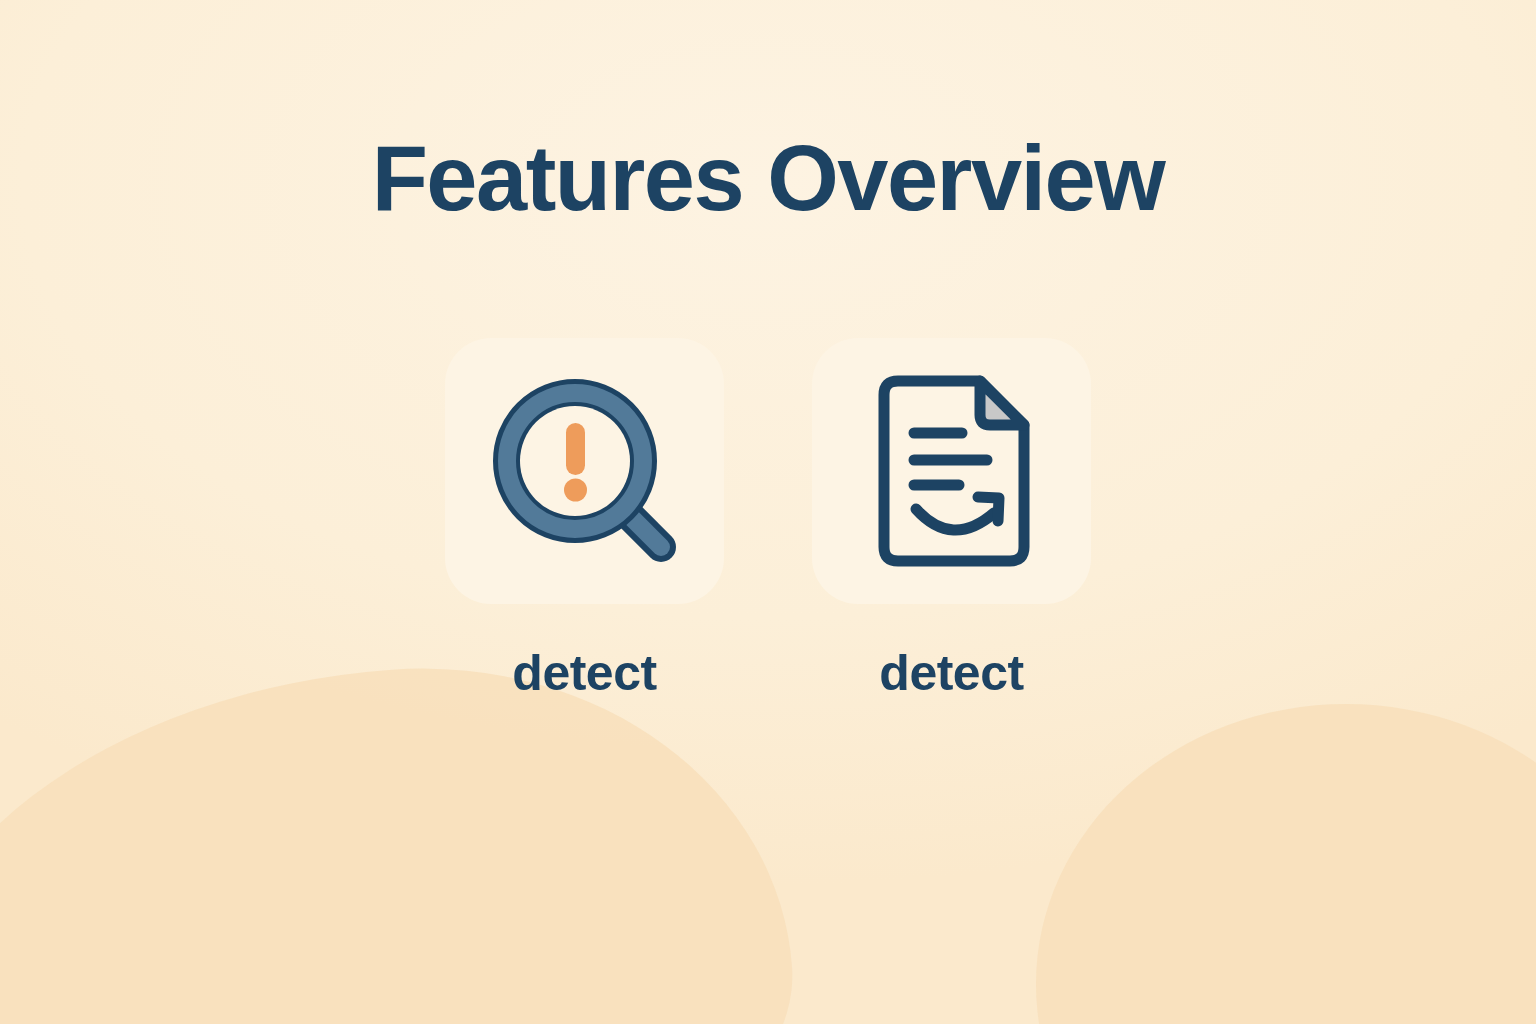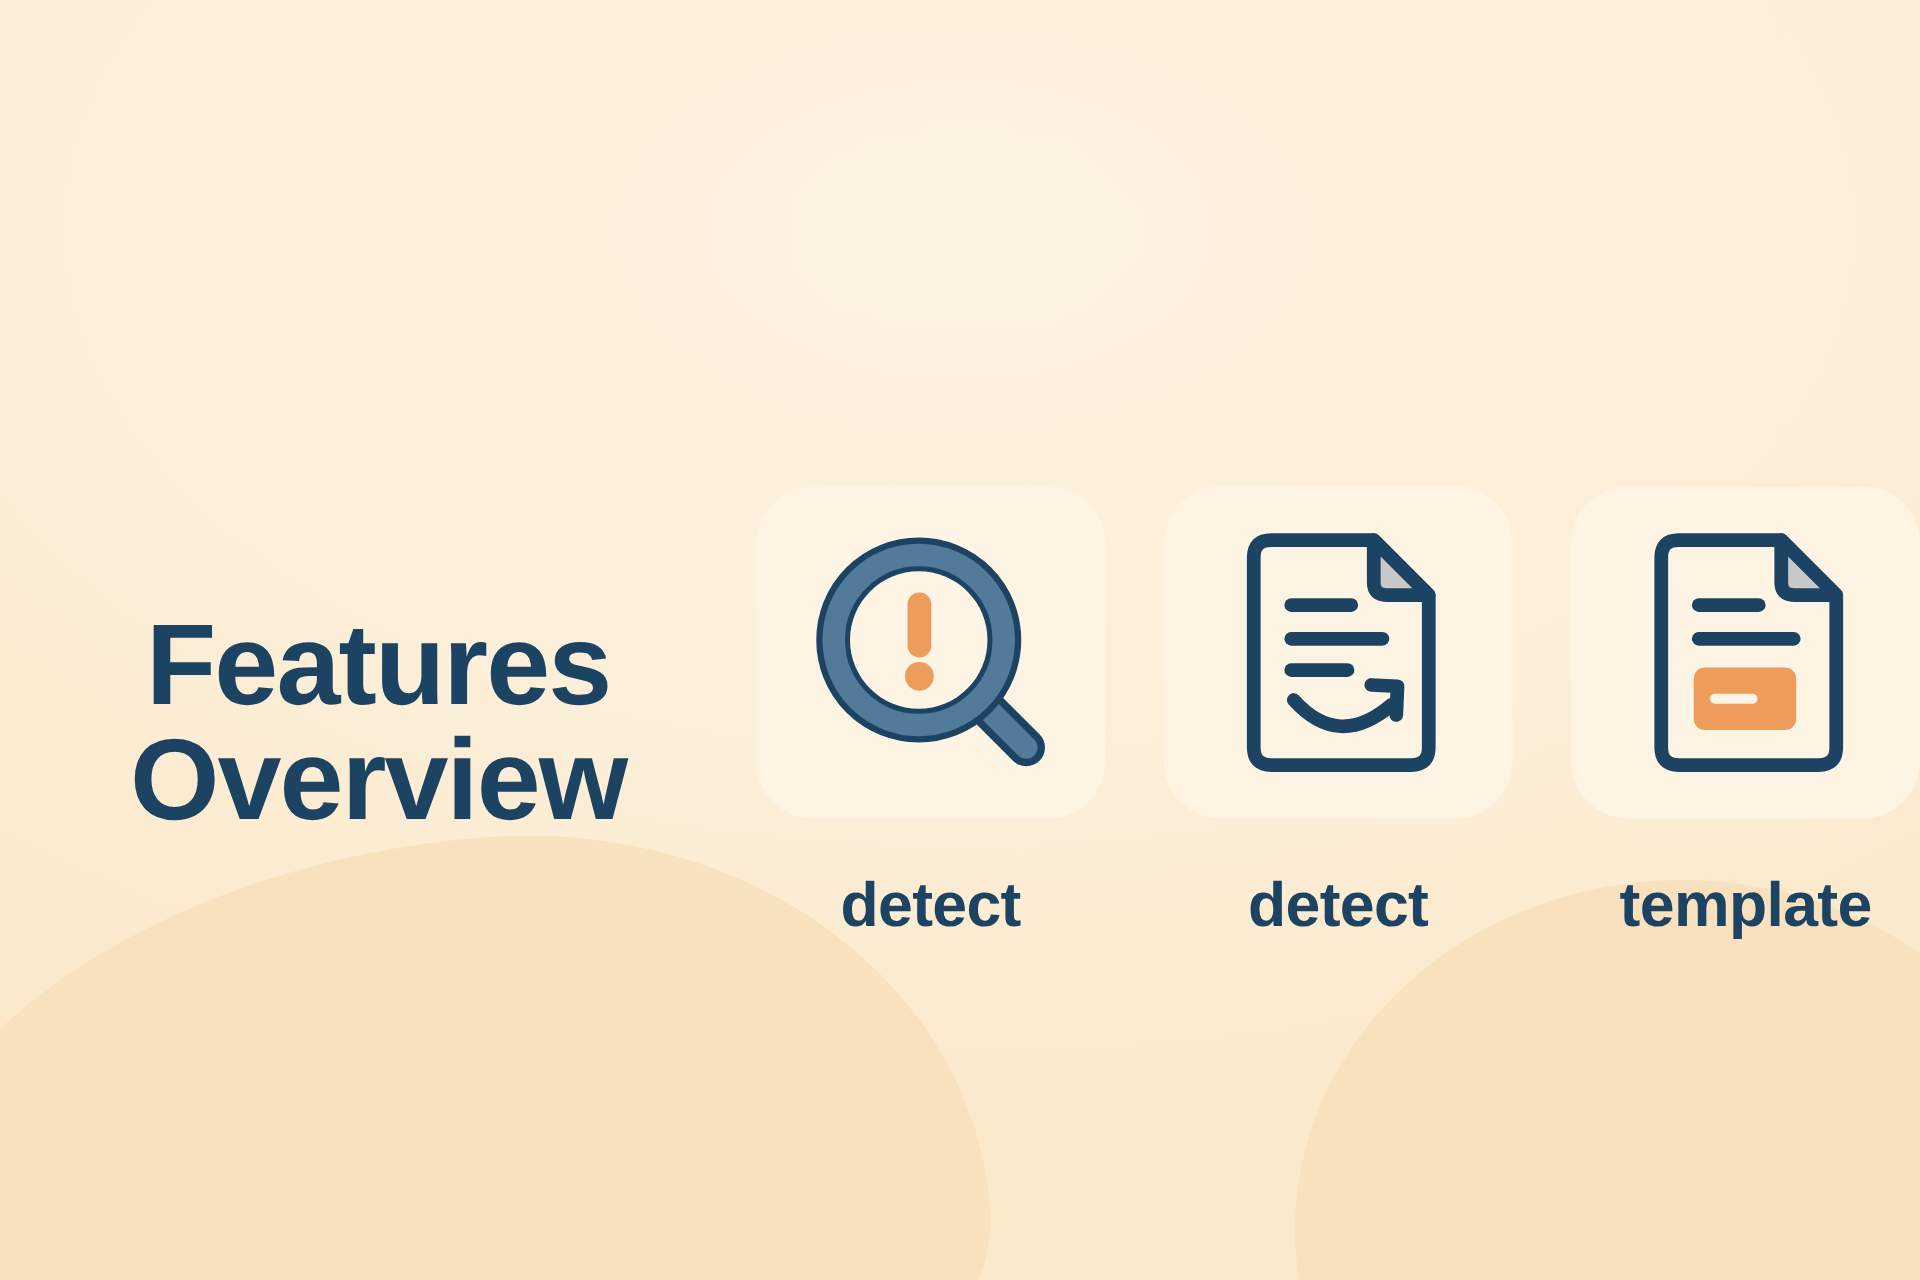--- a/index.html
+++ b/index.html
@@ -50,38 +50,38 @@
     opacity: .85;
     border-radius: 50%;
   }
 
   
   .page {
     position: relative;
     width: 1536px;
     height: 1024px;
     display: flex;
-    flex-direction: row;
+    flex-direction: column;
     align-items: center;
   }
 
   .page-title {
     margin-top: 132px;
     font-size: 92px;
     line-height: 1;
     font-weight: 700;
     letter-spacing: -1.5px;
     color: #1d4363;
     text-align: center;
   }
 
   .features-row {
     margin-top: 114px;
     display: flex;
-    gap: 47px;
+    gap: 88px;
     align-items: flex-start;
   }
 
   .feature-item {
     width: 279px;
     display: flex;
     flex-direction: column;
     align-items: center;
   }
 
@@ -153,34 +153,16 @@
           <line x1="62" y1="89" x2="135" y2="89" stroke="#1d4363" stroke-width="11" stroke-linecap="round"></line>
           <line x1="62" y1="114" x2="107" y2="114" stroke="#1d4363" stroke-width="11" stroke-linecap="round"></line>
 
           <path d="M64 138 Q100 178 142 142" fill="none" stroke="#1d4363" stroke-width="11" stroke-linecap="round"></path>
           <path d="M126 126 L147 127 L146 150" fill="none" stroke="#1d4363" stroke-width="11" stroke-linecap="round" stroke-linejoin="round"></path>
         </svg>
       </div>
       <div class="feature-label">detect</div>
     </div>
 
-    <div class="feature-item">
-      <div class="icon-card">
-        <svg width="200" height="200" viewBox="0 0 200 200">
-
-          <path d="M32 24 Q32 10 46 10 L128 10 L172 54 L172 176 Q172 190 158 190 L46 190 Q32 190 32 176 Z" fill="#fdf4e4" stroke="#1d4363" stroke-width="11" stroke-linejoin="round"></path>
-
-          <path d="M128 10 L172 54 L138 54 Q128 54 128 44 Z" fill="#c8c8c8"></path>
-          <path d="M128 10 L172 54 L138 54 Q128 54 128 44 Z" fill="none" stroke="#1d4363" stroke-width="11" stroke-linejoin="round"></path>
-
-          <line x1="62" y1="62" x2="110" y2="62" stroke="#1d4363" stroke-width="11" stroke-linecap="round"></line>
-          <line x1="62" y1="89" x2="138" y2="89" stroke="#1d4363" stroke-width="11" stroke-linecap="round"></line>
-
-          <rect x="58" y="112" width="82" height="50" rx="9" fill="#ee9c5b"></rect>
-          <line x1="75" y1="137" x2="105" y2="137" stroke="#fdf4e4" stroke-width="8" stroke-linecap="round"></line>
-        </svg>
-      </div>
-      <div class="feature-label">template</div>
-    </div>
 
 
   </div>
 </div>
 
 </body></html>

